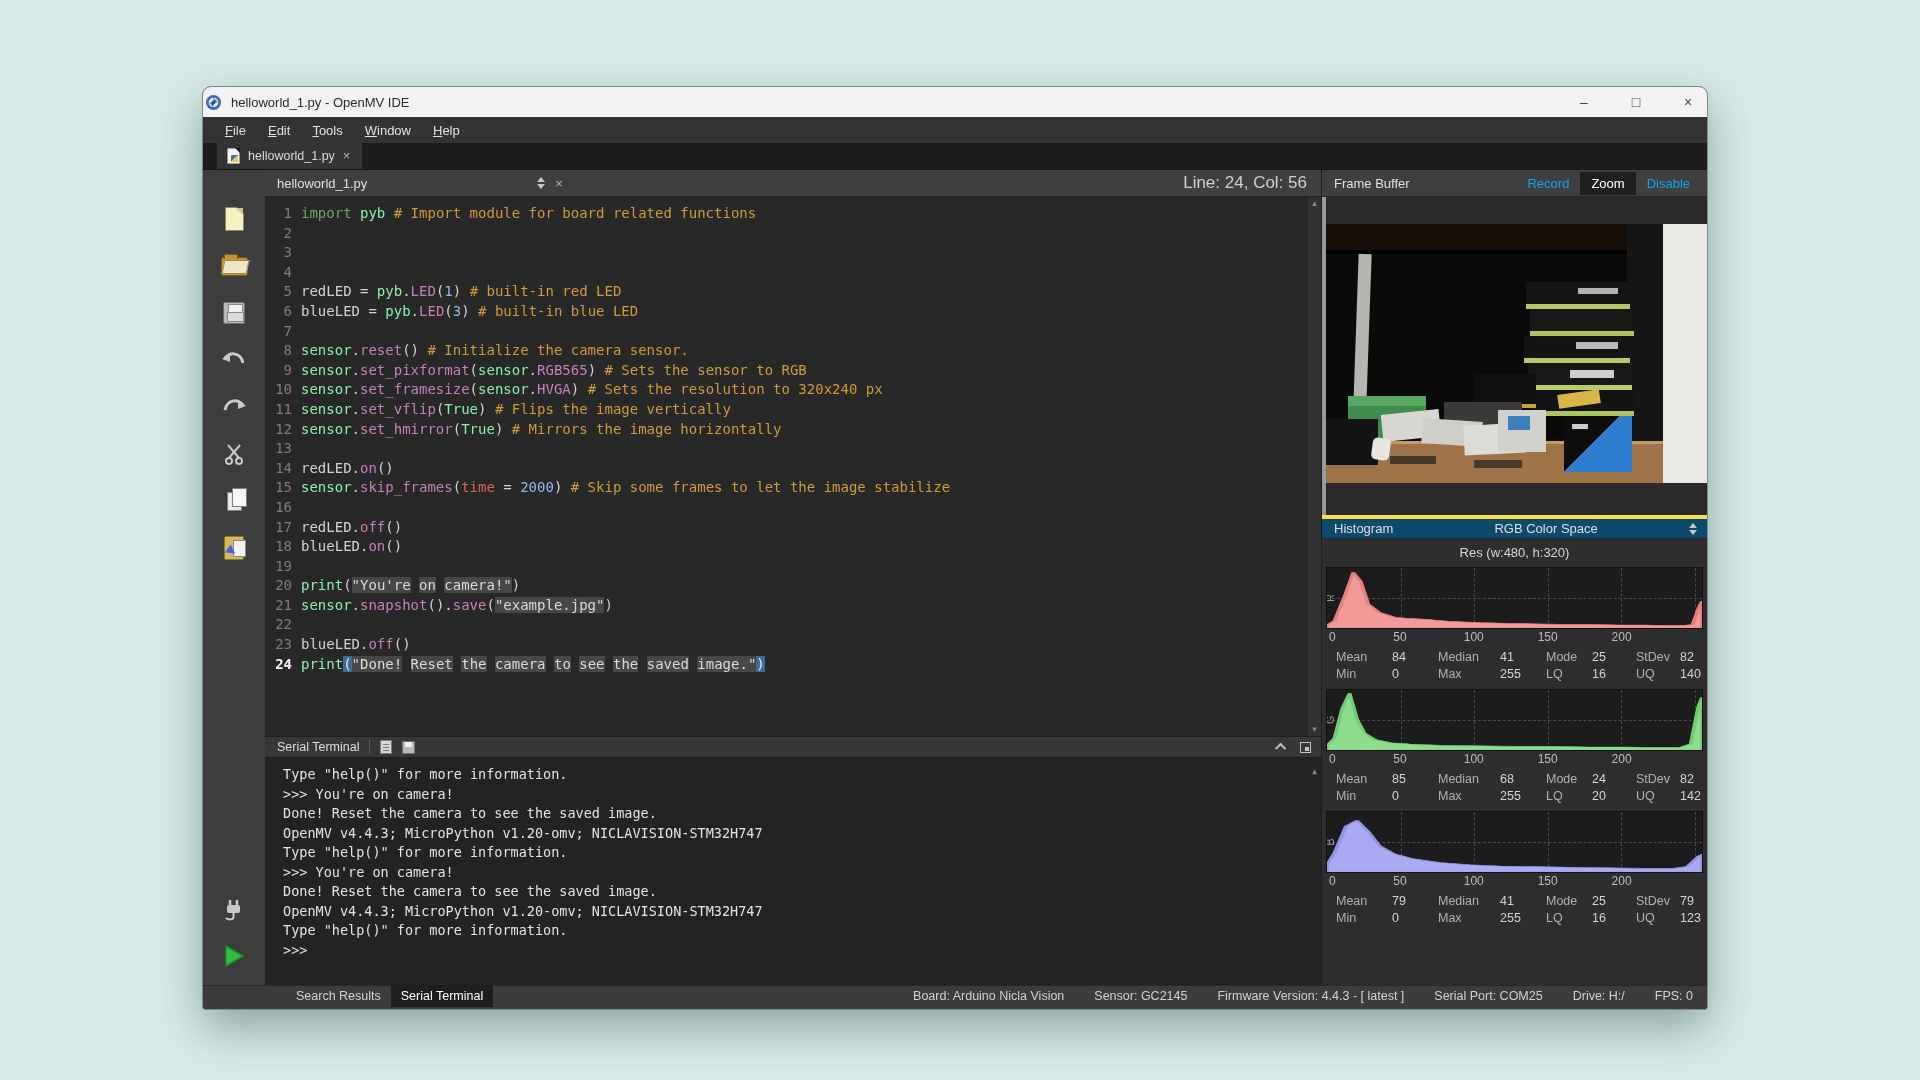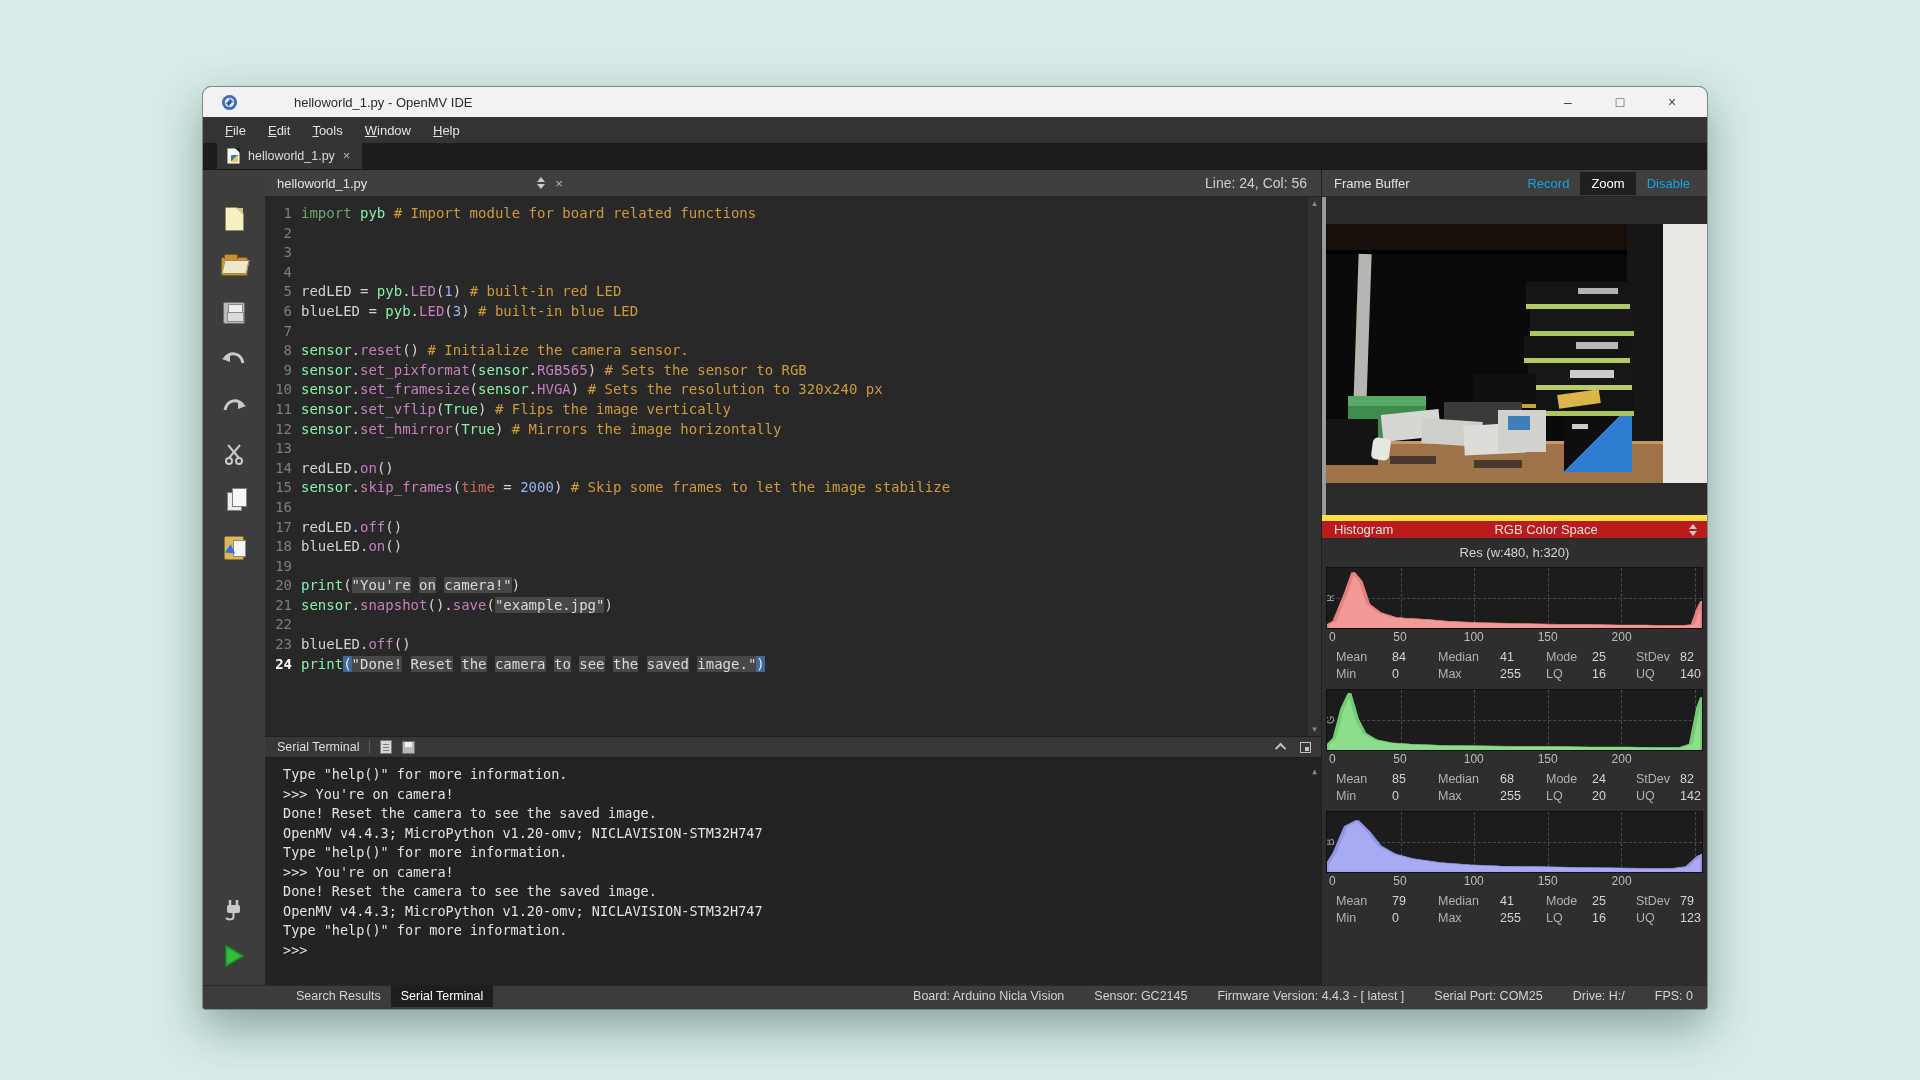--- a/index.html
+++ b/index.html
@@ -8,21 +8,21 @@
 
   .app-window{
     position:absolute; left:202px; top:86px; width:1506px; height:924px;
     border-radius:9px 9px 4px 4px; overflow:hidden;
     border:1px solid #7d8a8a;
     box-shadow:0 18px 45px rgba(40,80,75,.45);
     display:flex; flex-direction:column; background:#2b2b2b;
   }
 
   
-  .titlebar{ height:30px; background:#f2f2f2; display:flex; align-items:center; padding:0 18px; flex:0 0 auto;gap:47px;}
+  .titlebar{ height:30px; background:#f2f2f2; display:flex; align-items:center; padding:0 2px; flex:0 0 auto;}
   .logo{ width:17px; height:17px; margin-right:9px; flex:0 0 auto;}
   .title-text{ font-size:13px; color:#2b2b2b; }
   .win-controls{ margin-left:auto; display:flex; align-items:center; gap:34px; padding-right:8px;}
   .win-btn{ font-size:14px; color:#444; width:18px; text-align:center; cursor:default;}
 
   
   .menubar{ height:26px; background:#333333; display:flex; align-items:center; padding-left:12px; gap:2px; flex:0 0 auto;}
   .menu-item{ color:#e2e2e2; font-size:13px; padding:3px 10px; }
   .menu-item u{ text-decoration:underline; }
 
@@ -66,21 +66,21 @@
 
   
   .center-col{ flex:1; display:flex; flex-direction:column; min-width:0; }
   .editor-header{ height:27px; background:#3f3f3f; display:flex; align-items:center; padding:0 14px 0 12px; gap:10px; border-bottom:1px solid #262626; flex:0 0 auto;}
   .doc-title{ color:#e0e0e0; font-size:13px; }
   .header-gap{ width:150px; }
   .updown-icon{ display:inline-flex; flex-direction:column; gap:2px; align-items:center; }
   .updown-icon i{ display:block; width:0; height:0; border-left:4px solid transparent; border-right:4px solid transparent; }
   .updown-icon .up{ border-bottom:5px solid #c9c9c9; }
   .updown-icon .down{ border-top:5px solid #c9c9c9; }
-  .cursor-pos{ margin-left:auto; color:#cfcfcf; font-size:14px; }
+  .cursor-pos{ margin-left:auto; color:#cfcfcf; font-size:17px; }
 
   .editor-wrap{ flex:1; display:flex; min-height:0; background:#282828;}
   .code-area{ flex:1; overflow:hidden; padding-top:7px; font-family:"DejaVu Sans Mono", monospace; font-size:14px; line-height:19.6px; }
   .code-line{ display:flex; white-space:pre; }
   .ln{ width:36px; flex:0 0 auto; text-align:right; padding-right:9px; color:#7d7d7d; }
   .ln.current{ color:#ffffff; font-weight:bold; }
   .tk-kw{ color:#74a06a; } .tk-mod{ color:#86efac; } .tk-fn{ color:#c77fbe; }
   .tk-com{ color:#cf9a3a; } .tk-num{ color:#93b5ed; } .tk-red{ color:#d06a52; }
   .tk-plain{ color:#d2d2d2; }
   .tk-strhl{ color:#dadada; background:#474747; }
@@ -110,21 +110,21 @@
   .fb-header{ height:27px; background:#3f3f3f; display:flex; align-items:center; padding:0 6px 0 12px; border-bottom:1px solid #262626; flex:0 0 auto;}
   .fb-title{ color:#e0e0e0; font-size:13px; }
   .fb-buttons{ margin-left:auto; display:flex; }
   .fb-btn{ color:#0ea5e9; font-size:13px; padding:4px 11px; }
   .fb-btn.active{ background:#1f1f1f; color:#ffffff; }
 
   .fb-area{ height:318px; background:#2a2a2a; position:relative; border-left:4px solid #9a9a9a; flex:0 0 auto;}
   .photo{ position:absolute; left:0; right:0; top:27px; height:259px; background:#0a0a0a; overflow:hidden;}
   .ph{ position:absolute; }
 
-  .hist-header{ height:24px; background:#b91c1c; display:flex; align-items:center; padding:0 8px 0 12px; border-top:6px solid #fde047; border-bottom:1px solid #262626; flex:0 0 auto;}
+  .hist-header{ height:24px; background:#0c4a6e; display:flex; align-items:center; padding:0 8px 0 12px; border-top:4px solid #fde047; border-bottom:1px solid #262626; flex:0 0 auto;}
   .hist-title{ color:#e0e0e0; font-size:13px; }
   .hist-dropdown{ flex:1; display:flex; align-items:center; justify-content:center; gap:8px; color:#e0e0e0; font-size:13px; position:relative; }
   .hist-dropdown .updown-icon{ position:absolute; right:2px; }
   .res-row{ height:26px; display:flex; align-items:center; justify-content:center; color:#d6d6d6; font-size:13px; flex:0 0 auto;}
 
   .hist-channel{ padding:2px 4px 0 4px; }
   .hist-plot{ position:relative; height:62px; background:#1c1c1c; border:1px solid #111; overflow:hidden;}
   .channel-letter{ position:absolute; left:-1px; top:50%; transform:translateY(-50%) rotate(-90deg); color:#9a9a9a; font-size:10.5px; z-index:3;}
   .vgrid{ position:absolute; top:0; bottom:0; width:0; border-left:1px dashed #4a4a4a; }
   .hgrid{ position:absolute; left:0; right:0; height:0; top:50%; border-top:1px dashed #4a4a4a; }

